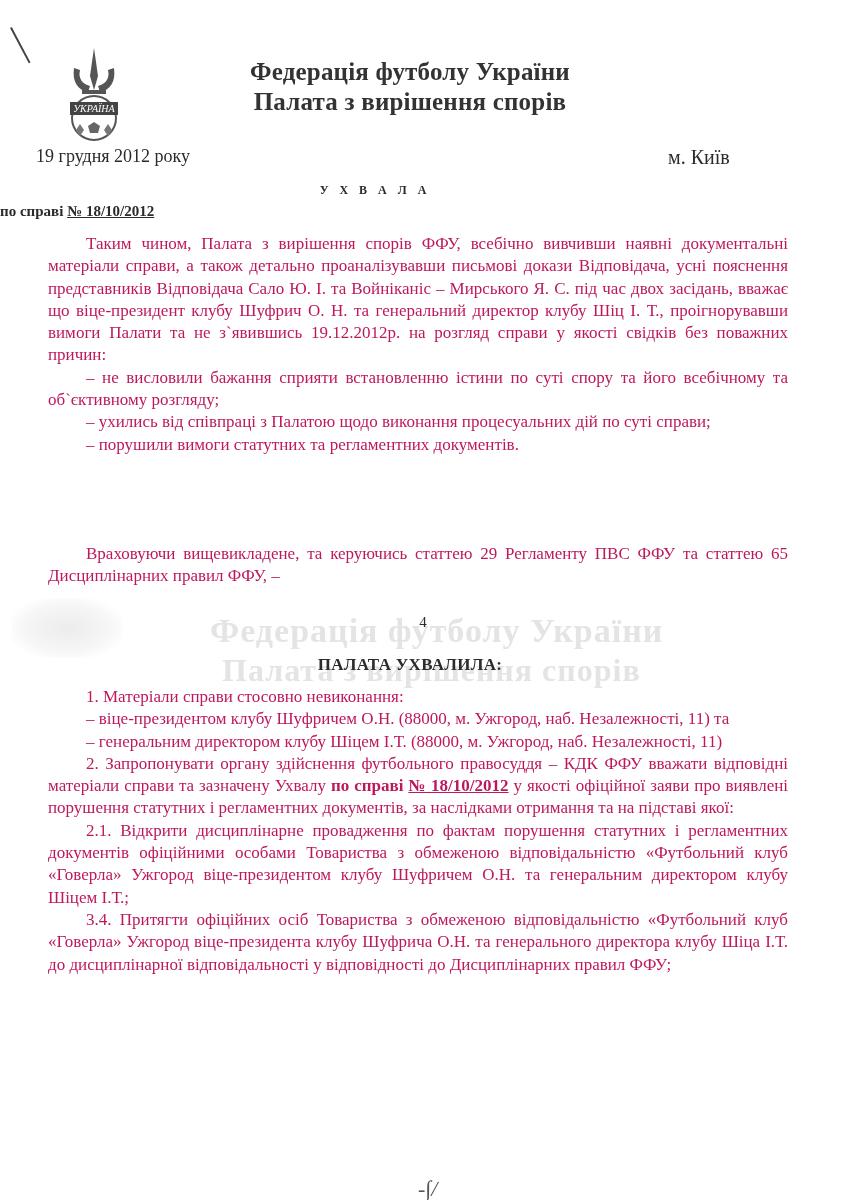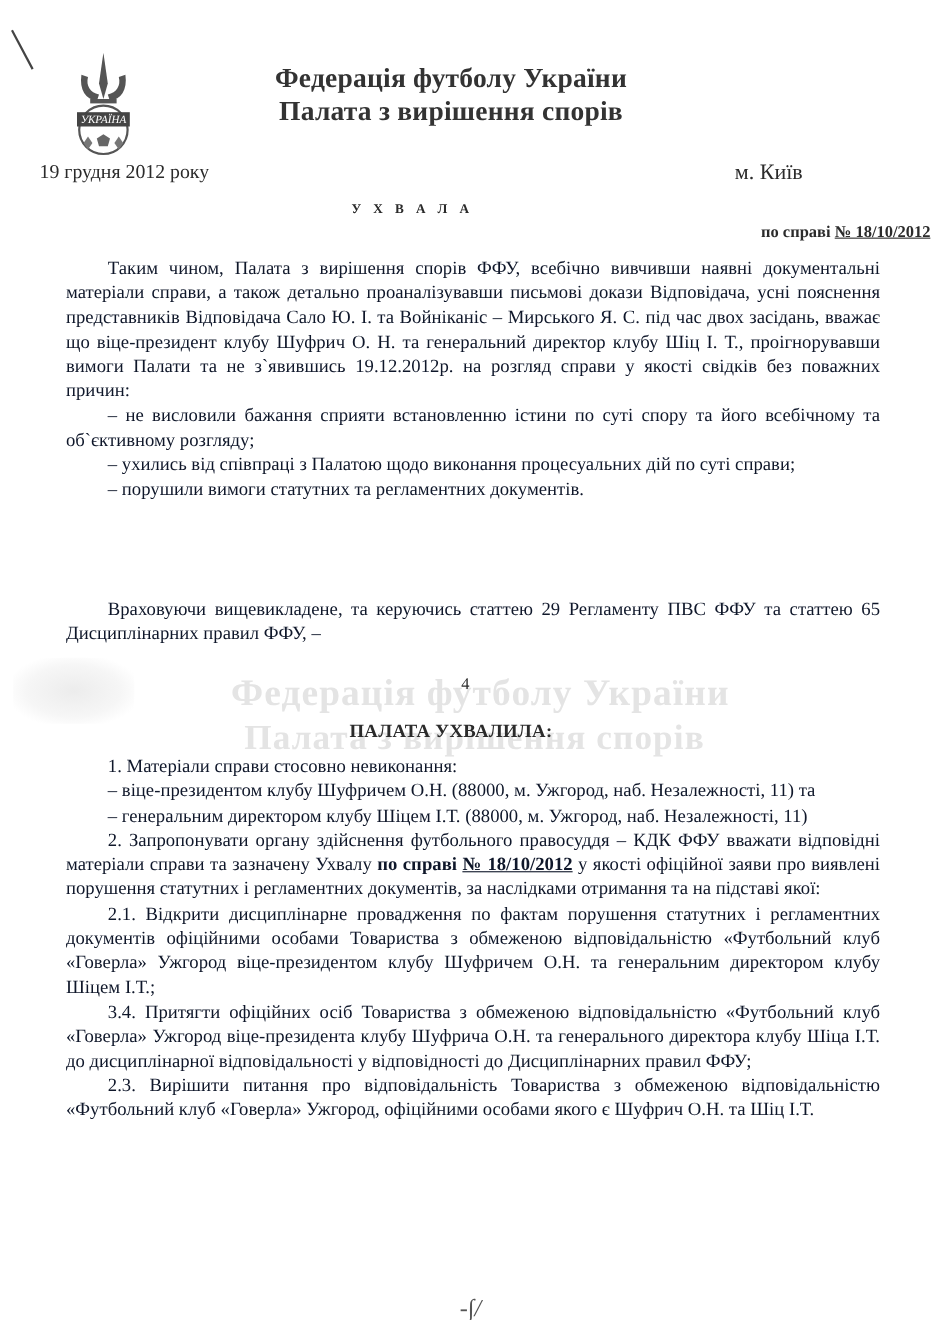--- a/index.html
+++ b/index.html
@@ -14,23 +14,23 @@
               transform: rotate(-28deg); transform-origin: top left; }
   .logo { position: absolute; left: 68px; top: 46px; width: 52px; height: 96px; }
   .header-title { position: absolute; left: 200px; width: 420px; text-align: center; font-weight: bold;
                   font-size: 25px; color: #333; letter-spacing: 0.2px; }
   .h1 { top: 58px; }
   .h2 { top: 88px; }
   .date { position: absolute; left: 36px; top: 146px; font-size: 18px; }
   .city { position: absolute; left: 668px; top: 146px; font-size: 20px; }
   .doc-type { position: absolute; left: 0; width: 750px; top: 183px; text-align: center; font-weight: bold;
               font-size: 12px; letter-spacing: 4px; }
-  .case-line { position: absolute; left: 0; width: 846px; top: 203px; text-align: right; font-weight: bold; font-size: 15px; }
+  .case-line { position: absolute; left: 0; width: 846px; top: 203px; text-align: left; font-weight: bold; font-size: 15px; }
   .u { text-decoration: underline; }
-  .text { position: absolute; left: 60px; width: 740px; font-size: 17px; line-height: 22.3px; text-align: justify; color: #0f172a; }
+  .text { position: absolute; left: 48px; width: 740px; font-size: 17px; line-height: 22.3px; text-align: justify; color: #be185d; }
   .p { margin: 0; text-indent: 38px; }
   .block1 { top: 233px; }
   .block2 { top: 543px; }
   .page-num { position: absolute; left: 0; width: 846px; top: 614px; text-align: center; font-size: 15px; }
   .decided { position: absolute; left: 0; width: 820px; top: 655px; text-align: center; font-weight: bold; font-size: 17px; letter-spacing: 0.3px; }
   .block3 { top: 686px; }
   .b { font-weight: bold; }
   .signature { position: absolute; left: 418px; top: 1176px; font-size: 22px; font-style: italic; color: #555; }
 </style>
 </head>
@@ -82,16 +82,15 @@
 <div class="page-num">4</div>
 <div class="decided">ПАЛАТА УХВАЛИЛА:</div>
 
 <div class="text block3">
   <p class="p">1. Матеріали справи стосовно невиконання:</p>
   <p class="p">– віце-президентом клубу Шуфричем О.Н. (88000, м. Ужгород, наб. Незалежності, 11) та</p>
   <p class="p">– генеральним директором клубу Шіцем І.Т. (88000, м. Ужгород, наб. Незалежності, 11)</p>
   <p class="p"><span>2. Запропонувати органу здійснення футбольного правосуддя – КДК ФФУ вважати відповідні матеріали справи та зазначену Ухвалу </span><span class="b">по справі </span><span class="b u">№ 18/10/2012</span><span> у якості офіційної заяви про виявлені порушення статутних і регламентних документів, за наслідками отримання та на підставі якої:</span></p>
   <p class="p">2.1. Відкрити дисциплінарне провадження по фактам порушення статутних і регламентних документів офіційними особами Товариства з обмеженою відповідальністю «Футбольний клуб «Говерла» Ужгород віце-президентом клубу Шуфричем О.Н. та генеральним директором клубу Шіцем І.Т.;</p>
   <p class="p">3.4. Притягти офіційних осіб Товариства з обмеженою відповідальністю «Футбольний клуб «Говерла» Ужгород віце-президента клубу Шуфрича О.Н. та генерального директора клубу Шіца І.Т. до дисциплінарної відповідальності у відповідності до Дисциплінарних правил ФФУ;</p>
-  <p class="p">2.3. Вирішити питання про відповідальність Товариства з обмеженою відповідальністю «Футбольний клуб «Говерла» Ужгород, офіційними особами якого є Шуфрич О.Н. та Шіц І.Т.</p>
 </div>
 
 <div class="signature">-∫/</div>
 
 </body></html>

